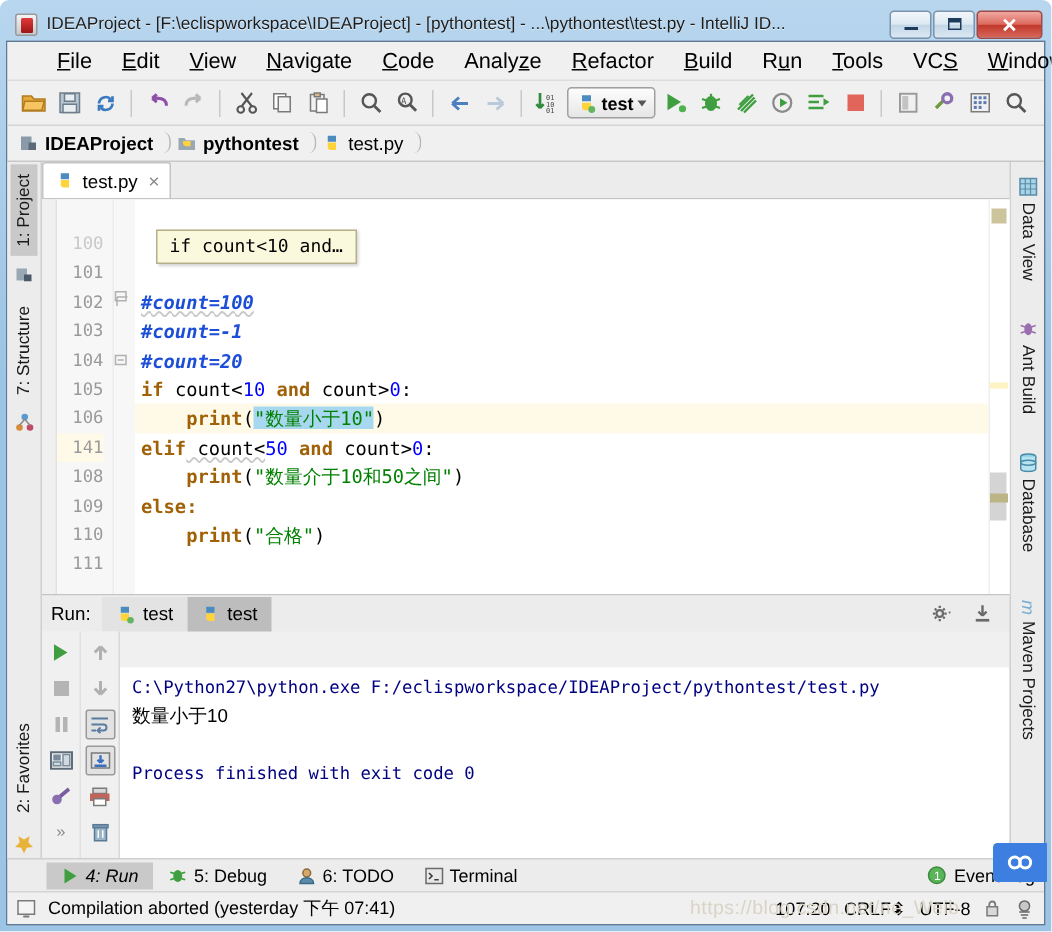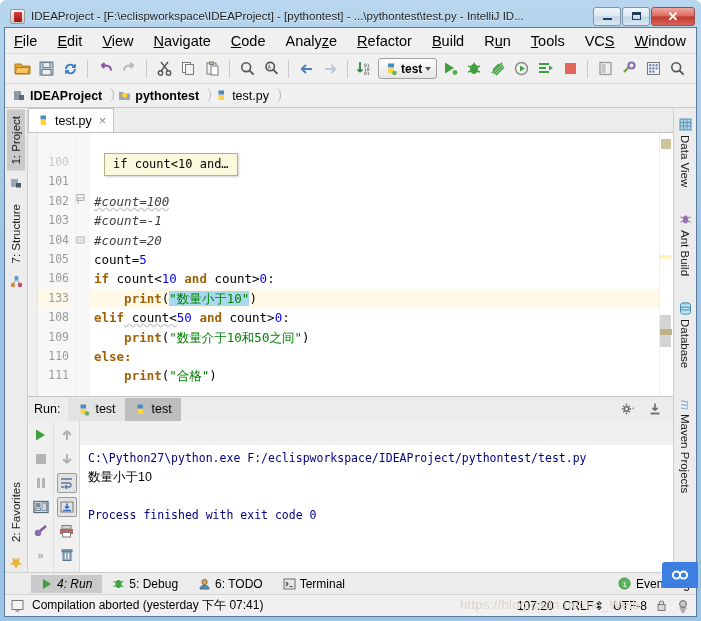--- a/index.html
+++ b/index.html
@@ -67,21 +67,21 @@
     left:4px; top:27px; right:4px; bottom:4px;
     background: #f0f0f0;
     border: 1px solid #5c7a99;
     display: flex; flex-direction: column;
   }
 
   
   .menubar {
     height: 26px; display: flex; align-items: center;
     background: #f0f0f0;
-    padding-left: 0; gap: 2px;
+    padding-left: 24px; gap: 2px;
     border-bottom: 1px solid #dcdcdc;
   }
   .menu-item {
     font-size: 14.5px; color: #000; padding: 2px 9px;
     white-space: nowrap; cursor: default;
   }
   .menu-item u { text-decoration: underline; }
 
   
   .toolbar {
@@ -166,21 +166,21 @@
     border-right:1px solid #ececec;
   }
   .foldcol { width: 14px; background:#f7f7f7; position:relative; }
   .codecol { flex:1; position:relative; overflow:hidden; background:#fff; }
   .ln, .cl { height:19.4px; line-height:19.4px; }
   .cl {
     font-family:"DejaVu Sans Mono", monospace; font-size:12.5px;
     color:#000; white-space:pre; padding-left:4px;
   }
   .hl-row { background:#fffae8; }
-  .cmt { color:#404040; font-style:italic; }
+  .cmt { color:#1d4ed8; font-style:italic;font-weight:bold; }
   .kw  { color:#a16207; font-weight:bold; }
   .num { color:#0000ff; }
   .str { color:#008000; }
   .sel { background:#a8d8f0; }
   .squiggle { text-decoration: underline wavy #c9c9c9; text-decoration-skip-ink:none; }
 
   
   .tooltip {
     position:absolute; left:76px; top:20px; z-index:20;
     background:#fbf9dd; border:1px solid #b5b08a;
@@ -541,21 +541,21 @@
           <div class="gutter-strip"></div>
 
           <div class="linenos" style="padding-top:20px;">
             <div class="ln" style="color:#c8c8c8;">100</div>
             <div class="ln">101</div>
             <div class="ln">102</div>
             <div class="ln">103</div>
             <div class="ln">104</div>
             <div class="ln">105</div>
             <div class="ln">106</div>
-            <div class="ln hl-row">133</div>
+            <div class="ln hl-row">141</div>
             <div class="ln">108</div>
             <div class="ln">109</div>
             <div class="ln">110</div>
             <div class="ln">111</div>
           </div>
 
           <div class="foldcol" style="padding-top:20px;">
             <div class="ln"></div>
             <div class="ln"></div>
             <div class="ln">
@@ -572,21 +572,20 @@
                 </svg>
             </div>
           </div>
 
           <div class="codecol" style="padding-top:20px;">
             <div class="cl">&nbsp;</div>
             <div class="cl">&nbsp;</div>
             <div class="cl"><span class="cmt squiggle">#count=100</span></div>
             <div class="cl"><span class="cmt">#count=-1</span></div>
             <div class="cl"><span class="cmt">#count=20</span></div>
-            <div class="cl"><span>count=</span><span class="num">5</span></div>
             <div class="cl"><span class="kw">if</span><span> count&lt;</span><span class="num">10</span><span>&nbsp;</span><span class="kw">and</span><span> count&gt;</span><span class="num">0</span><span>:</span></div>
             <div class="cl hl-row">    <span class="kw">print</span><span>(</span><span class="str sel">"数量小于10"</span><span>)</span></div>
             <div class="cl"><span class="kw">elif</span><span class="squiggle"> count&lt;</span><span class="num">50</span><span>&nbsp;</span><span class="kw">and</span><span> count&gt;</span><span class="num">0</span><span>:</span></div>
             <div class="cl">    <span class="kw">print</span><span>(</span><span class="str">"数量介于10和50之间"</span><span>)</span></div>
             <div class="cl"><span class="kw">else:</span></div>
             <div class="cl">    <span class="kw">print</span><span>(</span><span class="str">"合格"</span><span>)</span></div>
           </div>
 
           <div class="markers">
             <div class="marker" style="top:6px;background:#ccc49a;"></div>

